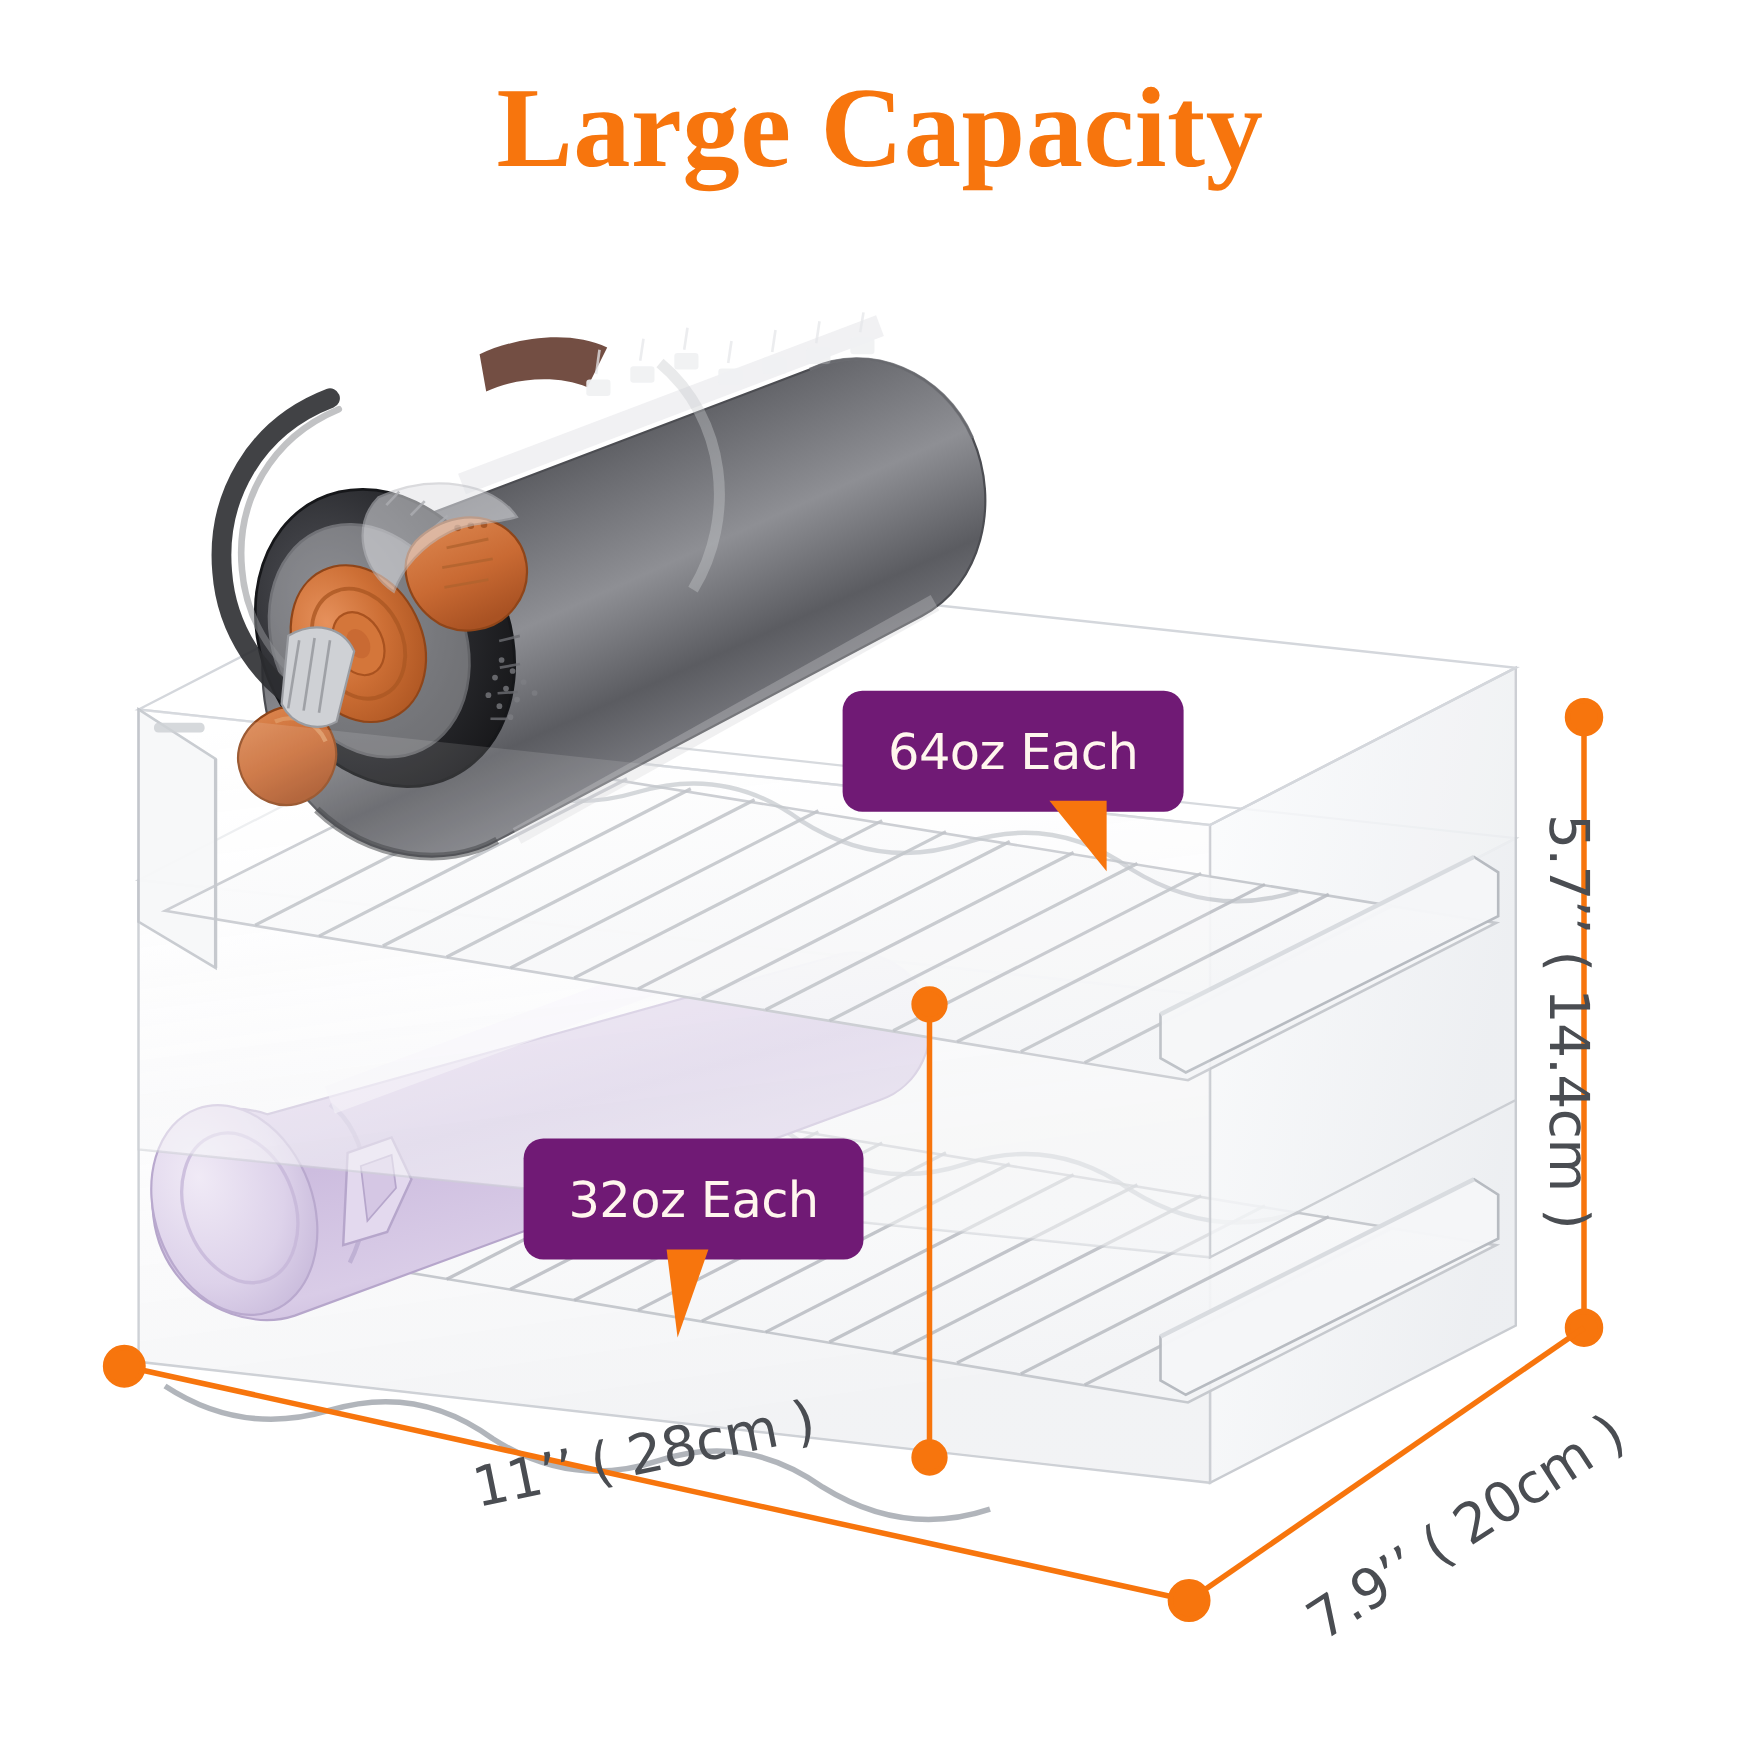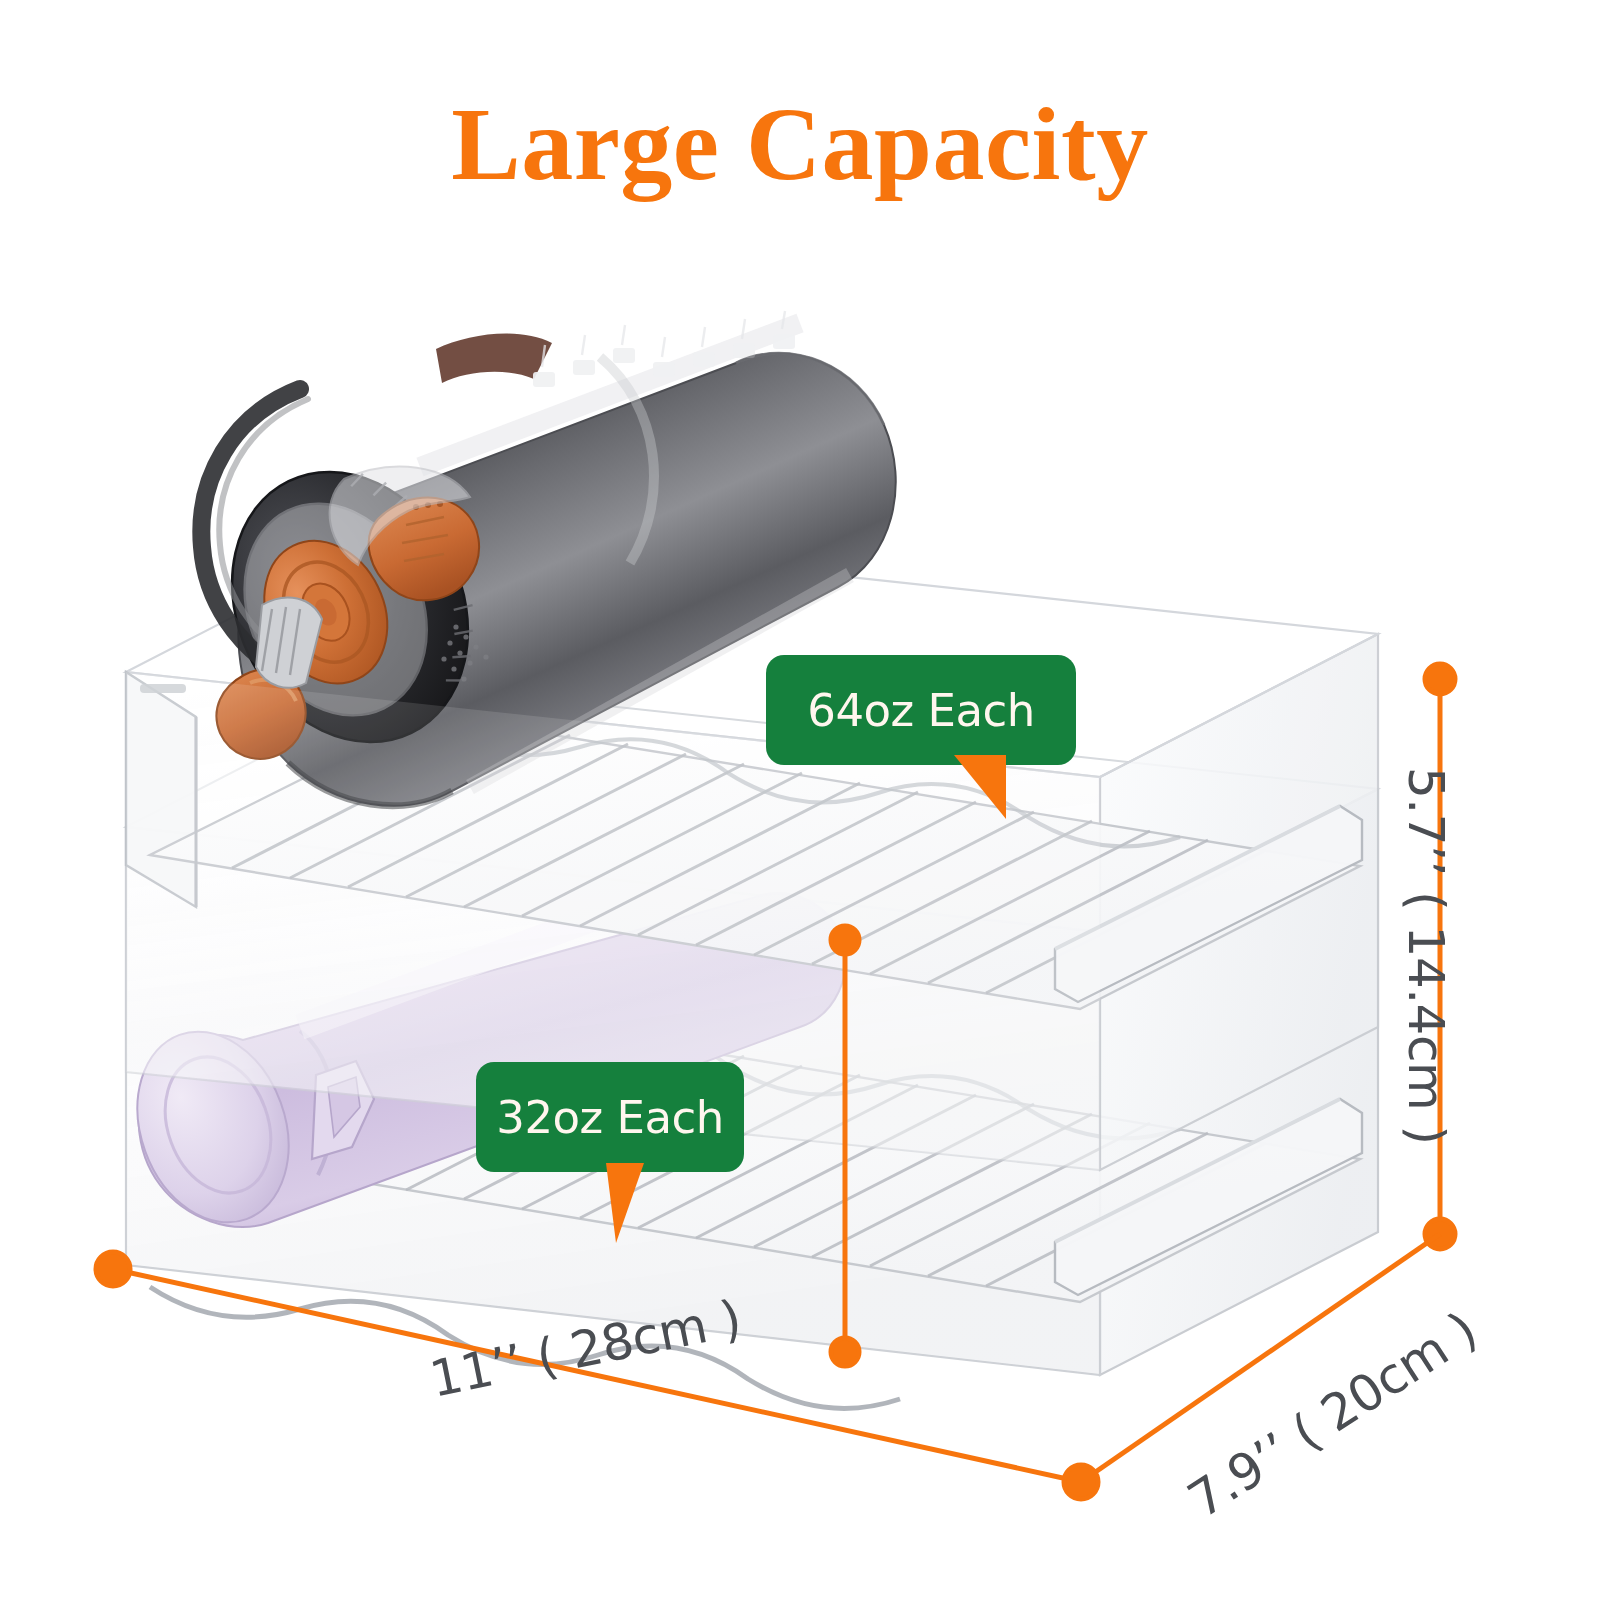--- a/index.html
+++ b/index.html
@@ -13,21 +13,20 @@
     position: relative;
     overflow: hidden;
     font-family: "Liberation Sans", sans-serif;
     -webkit-font-smoothing: antialiased;
   }
 
   #stage {
     position: absolute;
     inset: 0;
     background: #ffffff;
-    margin-top: 27px;
   }
 
   
   .page-title {
     position: absolute;
     top: 62px;
     left: 0;
     width: 1600px;
     text-align: center;
     font-family: "Liberation Serif", "DejaVu Serif", serif;
@@ -44,21 +43,21 @@
     position: absolute;
     left: 0;
     top: 0;
     width: 1600px;
     height: 1600px;
   }
 
   
   .callout {
     position: absolute;
-    background: #15803d;
+    background: #701a75;
     color: #FFF6EE;
     border-radius: 18px;
     font-family: "DejaVu Sans", "Liberation Sans", sans-serif;
     font-weight: 400;
     display: flex;
     align-items: center;
     justify-content: center;
     white-space: nowrap;
     box-sizing: border-box;
   }
@@ -80,21 +79,21 @@
   #callout-64 .tail {
     left: 188px;
     top: 100px;
     border-width: 64px 0 0 52px;
     border-color: #F7750D transparent transparent transparent;
   }
 
   #callout-32 {
     left: 476px;
     top: 1035px;
-    width: 268px;
+    width: 309px;
     height: 110px;
     font-size: 45px;
     letter-spacing: -0.5px;
   }
   #callout-32 .tail {
     left: 130px;
     top: 101px;
     border-width: 80px 28px 0 10px;
     border-color: #F7750D transparent transparent transparent;
   }

